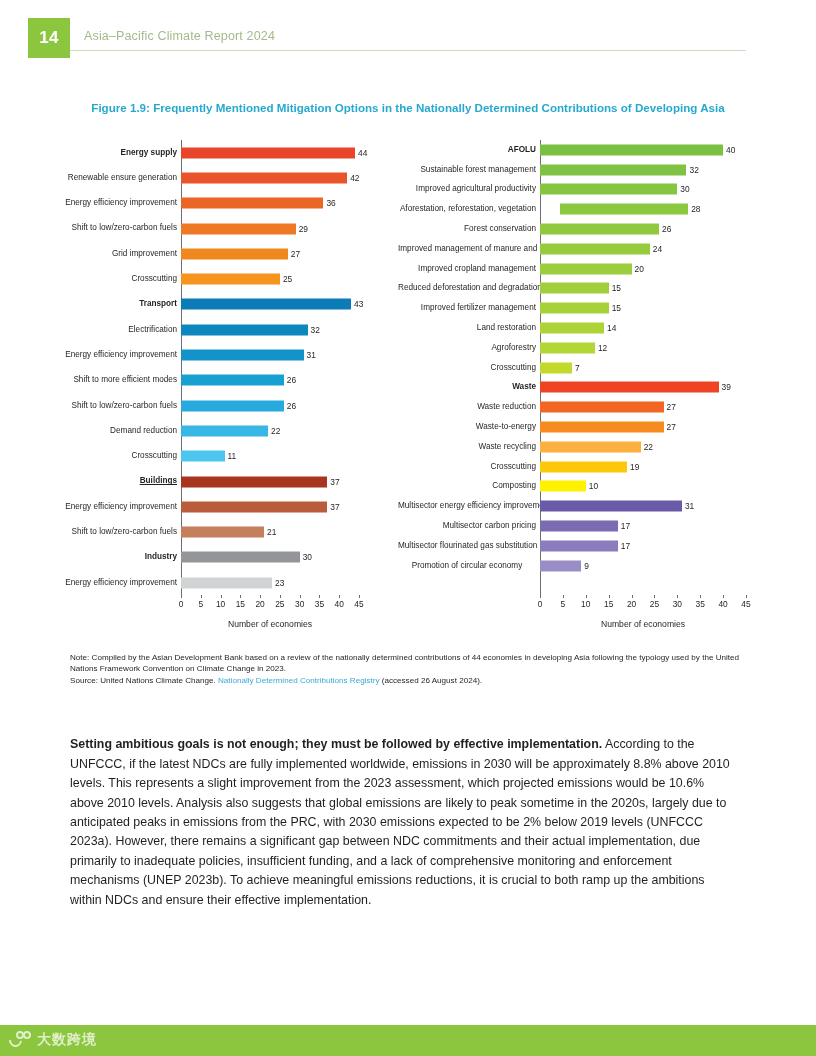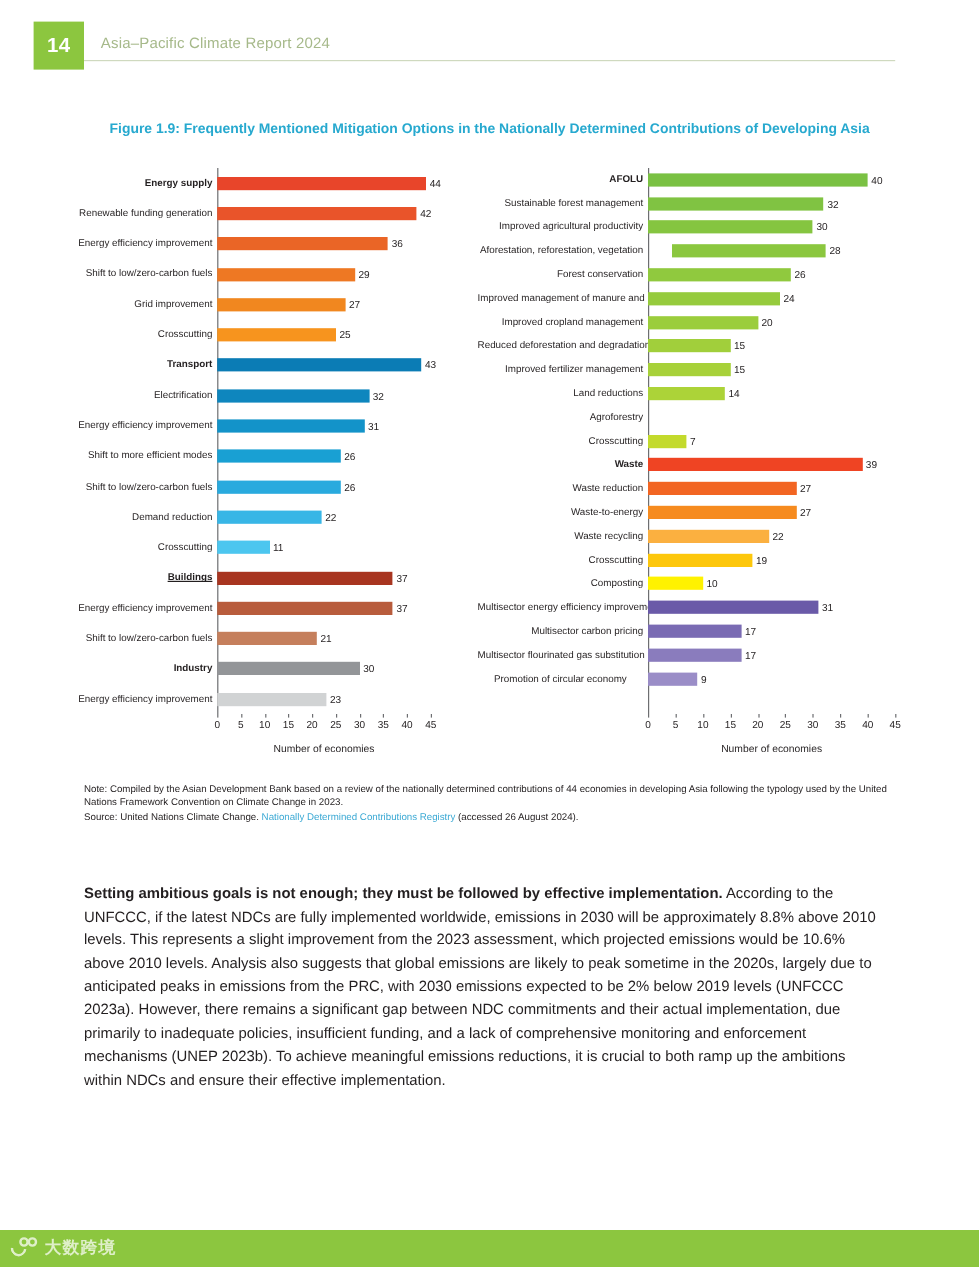--- a/index.html
+++ b/index.html
@@ -151,21 +151,21 @@
   <div class="panel panel-left" id="panel-left" style="height: 485.4px; width: 321px;">
       <div class="axis-line" style="left: 117px; height: 455.4px;"></div>
       <div class="bar-row" style="height: 25.3px;">
         <div class="bar-label cat" style="width: 117px;">Energy supply</div>
         <div class="bar-track">
           <div class="bar" style="width: 174.044px; background: rgb(232, 69, 42);"></div>
           <span class="bar-value" style="left: 177.044px;">44</span>
         </div>
       </div>
       <div class="bar-row" style="height: 25.3px;">
-        <div class="bar-label" style="width: 117px;">Renewable funding generation</div>
+        <div class="bar-label" style="width: 117px;">Renewable ensure generation</div>
         <div class="bar-track">
           <div class="bar" style="width: 166.133px; background: rgb(233, 84, 42);"></div>
           <span class="bar-value" style="left: 169.133px;">42</span>
         </div>
       </div>
       <div class="bar-row" style="height: 25.3px;">
         <div class="bar-label" style="width: 117px;">Energy efficiency improvement</div>
         <div class="bar-track">
           <div class="bar" style="width: 142.4px; background: rgb(234, 101, 38);"></div>
           <span class="bar-value" style="left: 145.4px;">36</span>
@@ -359,28 +359,32 @@
         </div>
       </div>
       <div class="bar-row" style="height: 19.8px;">
         <div class="bar-label" style="width: 142px;">Improved fertilizer management</div>
         <div class="bar-track">
           <div class="bar" style="width: 68.6667px; background: rgb(167, 209, 57);"></div>
           <span class="bar-value" style="left: 71.6667px;">15</span>
         </div>
       </div>
       <div class="bar-row" style="height: 19.8px;">
-        <div class="bar-label" style="width: 142px;">Land reductions</div>
+        <div class="bar-label" style="width: 142px;">Land restoration</div>
         <div class="bar-track">
           <div class="bar" style="width: 64.0889px; background: rgb(172, 211, 56);"></div>
           <span class="bar-value" style="left: 67.0889px;">14</span>
         </div>
       </div>
       <div class="bar-row" style="height: 19.8px;">
         <div class="bar-label" style="width: 142px;">Agroforestry</div>
+        <div class="bar-track">
+          <div class="bar" style="width: 54.9333px; background: rgb(178, 213, 55);"></div>
+          <span class="bar-value" style="left: 57.9333px;">12</span>
+        </div>
       </div>
       <div class="bar-row" style="height: 19.8px;">
         <div class="bar-label" style="width: 142px;">Crosscutting</div>
         <div class="bar-track">
           <div class="bar" style="width: 32.0444px; background: rgb(195, 218, 44);"></div>
           <span class="bar-value" style="left: 35.0444px;">7</span>
         </div>
       </div>
       <div class="bar-row" style="height: 19.8px;">
         <div class="bar-label cat" style="width: 142px;">Waste</div>

